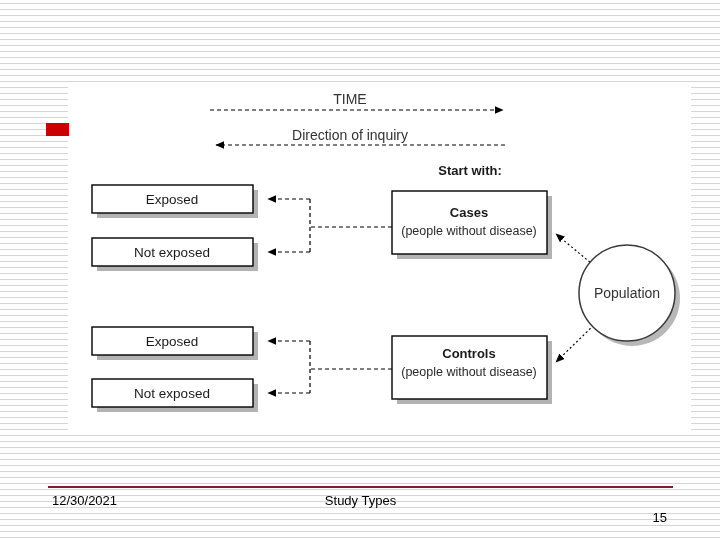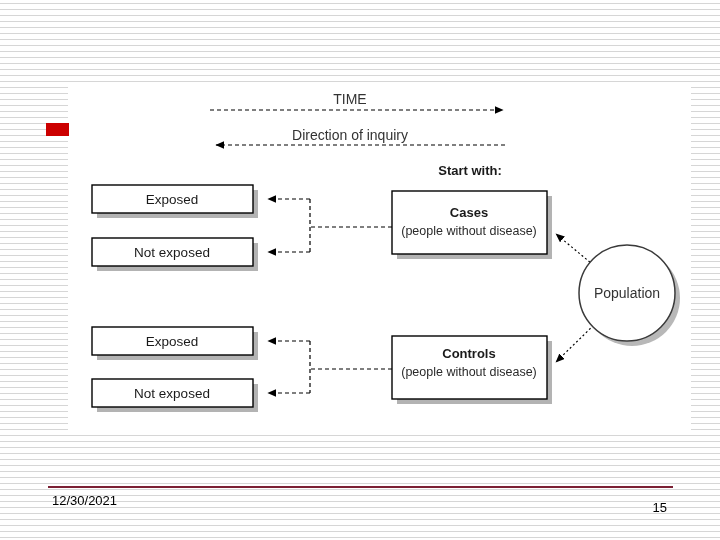--- a/index.html
+++ b/index.html
@@ -61,21 +61,21 @@
     position: absolute;
     left: 48px;
     top: 493px;
     width: 625px;
     height: 20px;
     font-size: 13px;
     color: #000000;
   }
   .f-date { position: absolute; left: 4px; top: 0; }
   .f-title { position: absolute; left: 0; top: 0; width: 625px; text-align: center; }
-  .f-page { position: absolute; right: 6px; top: 7px; }
+  .f-page { position: absolute; right: 6px; top: 17px; }
 
   
   #diagram {
     position: absolute;
     left: 0; top: 0;
     width: 720px; height: 540px;
   }
   .box-label-main {
     font-family: "Liberation Sans", sans-serif;
     font-size: 13.5px;
@@ -211,16 +211,17 @@
       <circle class="circ" cx="627" cy="293" r="48"></circle>
       <text class="circle-label" x="627" y="298" text-anchor="middle">Population</text>
     </g>
 
   </svg>
 
   <div id="footer-rule"></div>
 
   <div id="footer">
     <span class="f-date">12/30/2021</span>
+    <span class="f-title">Study Types</span>
     <span class="f-page">15</span>
   </div>
 
 </div>
 
 </body></html>

